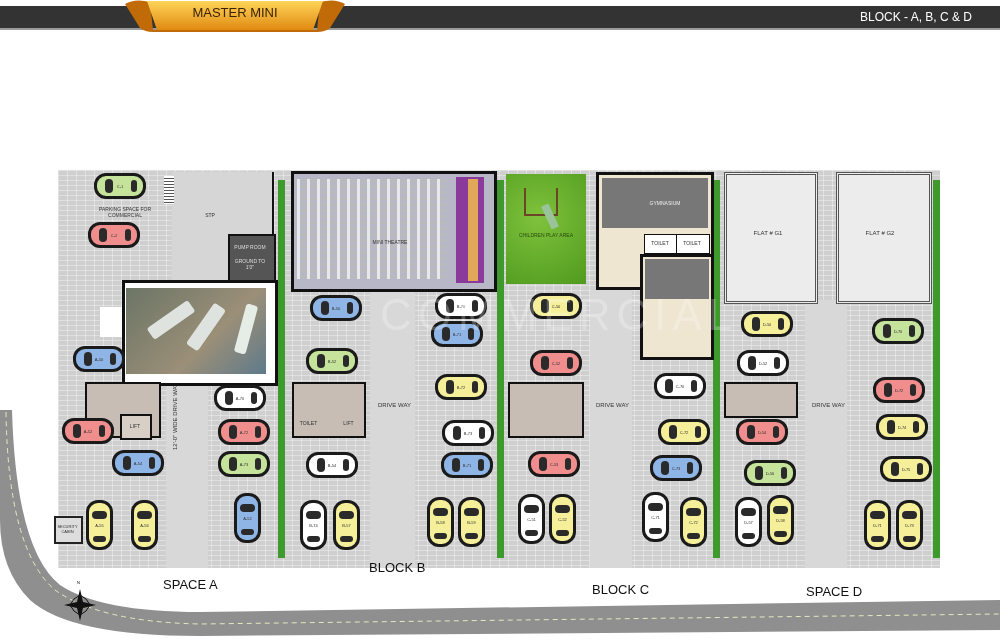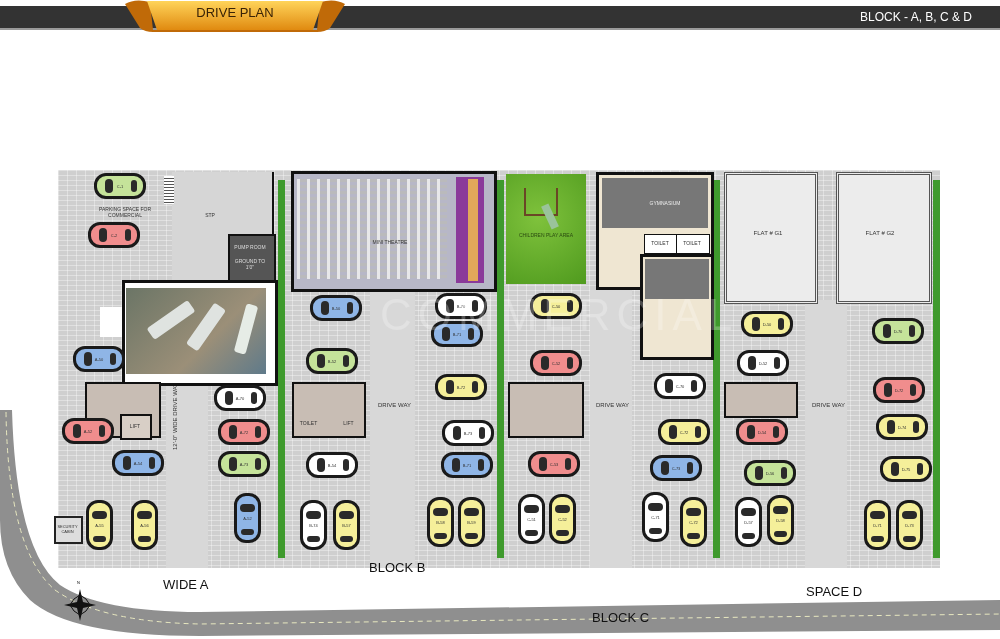--- a/index.html
+++ b/index.html
@@ -37,21 +37,21 @@
 <svg class="abs ribbon" viewBox="0 0 220 32">
   <defs>
       <linearGradient id="rg" x1="0" y1="0" x2="0" y2="1">
         <stop offset="0" stop-color="#ffd45a"></stop>
         <stop offset="1" stop-color="#e08a10"></stop>
       </linearGradient>
     </defs>
   <path d="M0 4 Q10 -2 25 2 L28 30 L192 30 L195 2 Q210 -2 220 4 L205 28 Q200 32 192 32 L28 32 Q20 32 15 28 Z" fill="#c06a08"></path>
   <path d="M22 1 L198 1 L188 30 L32 30 Z" fill="url(#rg)"></path>
 </svg>
-<div class="abs ribbon-text">DRIVE PLAN</div>
+<div class="abs ribbon-text">MASTER MINI</div>
 <div class="abs block-title">BLOCK - A, B, C &amp; D</div>
 
 <div class="abs site"></div>
 
 <div class="abs green" style="left:278px;top:180px;width:7px;height:378px;"></div>
 <div class="abs green" style="left:497px;top:180px;width:7px;height:378px;"></div>
 <div class="abs green" style="left:713px;top:180px;width:7px;height:378px;"></div>
 <div class="abs green" style="left:933px;top:180px;width:7px;height:378px;"></div>
 
 <div class="abs driveway" style="left:166px;top:385px;width:42px;height:183px;"></div>
@@ -352,16 +352,16 @@
   <path d="M0 10 L12 10 Q16 150 60 185 Q100 212 200 212 L1000 200 L1000 230 L200 236 Q70 236 30 200 Q0 170 0 120 Z" fill="#8f8f8f"></path>
   <path d="M6 12 Q8 150 55 190 Q100 222 200 224 L1000 214" fill="none" stroke="#e8e8c0" stroke-width="1" stroke-dasharray="5 4"></path>
 </svg>
 
 <svg class="abs" style="left:60px;top:585px;" width="40" height="40">
   <polygon points="20,4 23,17 36,20 23,23 20,36 17,23 4,20 17,17" fill="#111"></polygon>
   <polygon points="20,10 26,14 30,20 26,26 20,30 14,26 10,20 14,14" fill="none" stroke="#111" stroke-width="1"></polygon>
 </svg>
 <div class="abs" style="left:77px;top:580px;font-size:4px;">N</div>
 
-<div class="abs blocklabel" style="left:163px;top:577px;">WIDE A</div>
+<div class="abs blocklabel" style="left:163px;top:577px;">SPACE A</div>
 <div class="abs blocklabel" style="left:369px;top:560px;">BLOCK B</div>
-<div class="abs blocklabel" style="left:592px;top:582px;margin-top:28px;">BLOCK C</div>
+<div class="abs blocklabel" style="left:592px;top:582px;">BLOCK C</div>
 <div class="abs blocklabel" style="left:806px;top:584px;">SPACE D</div>
 
 </body></html>

